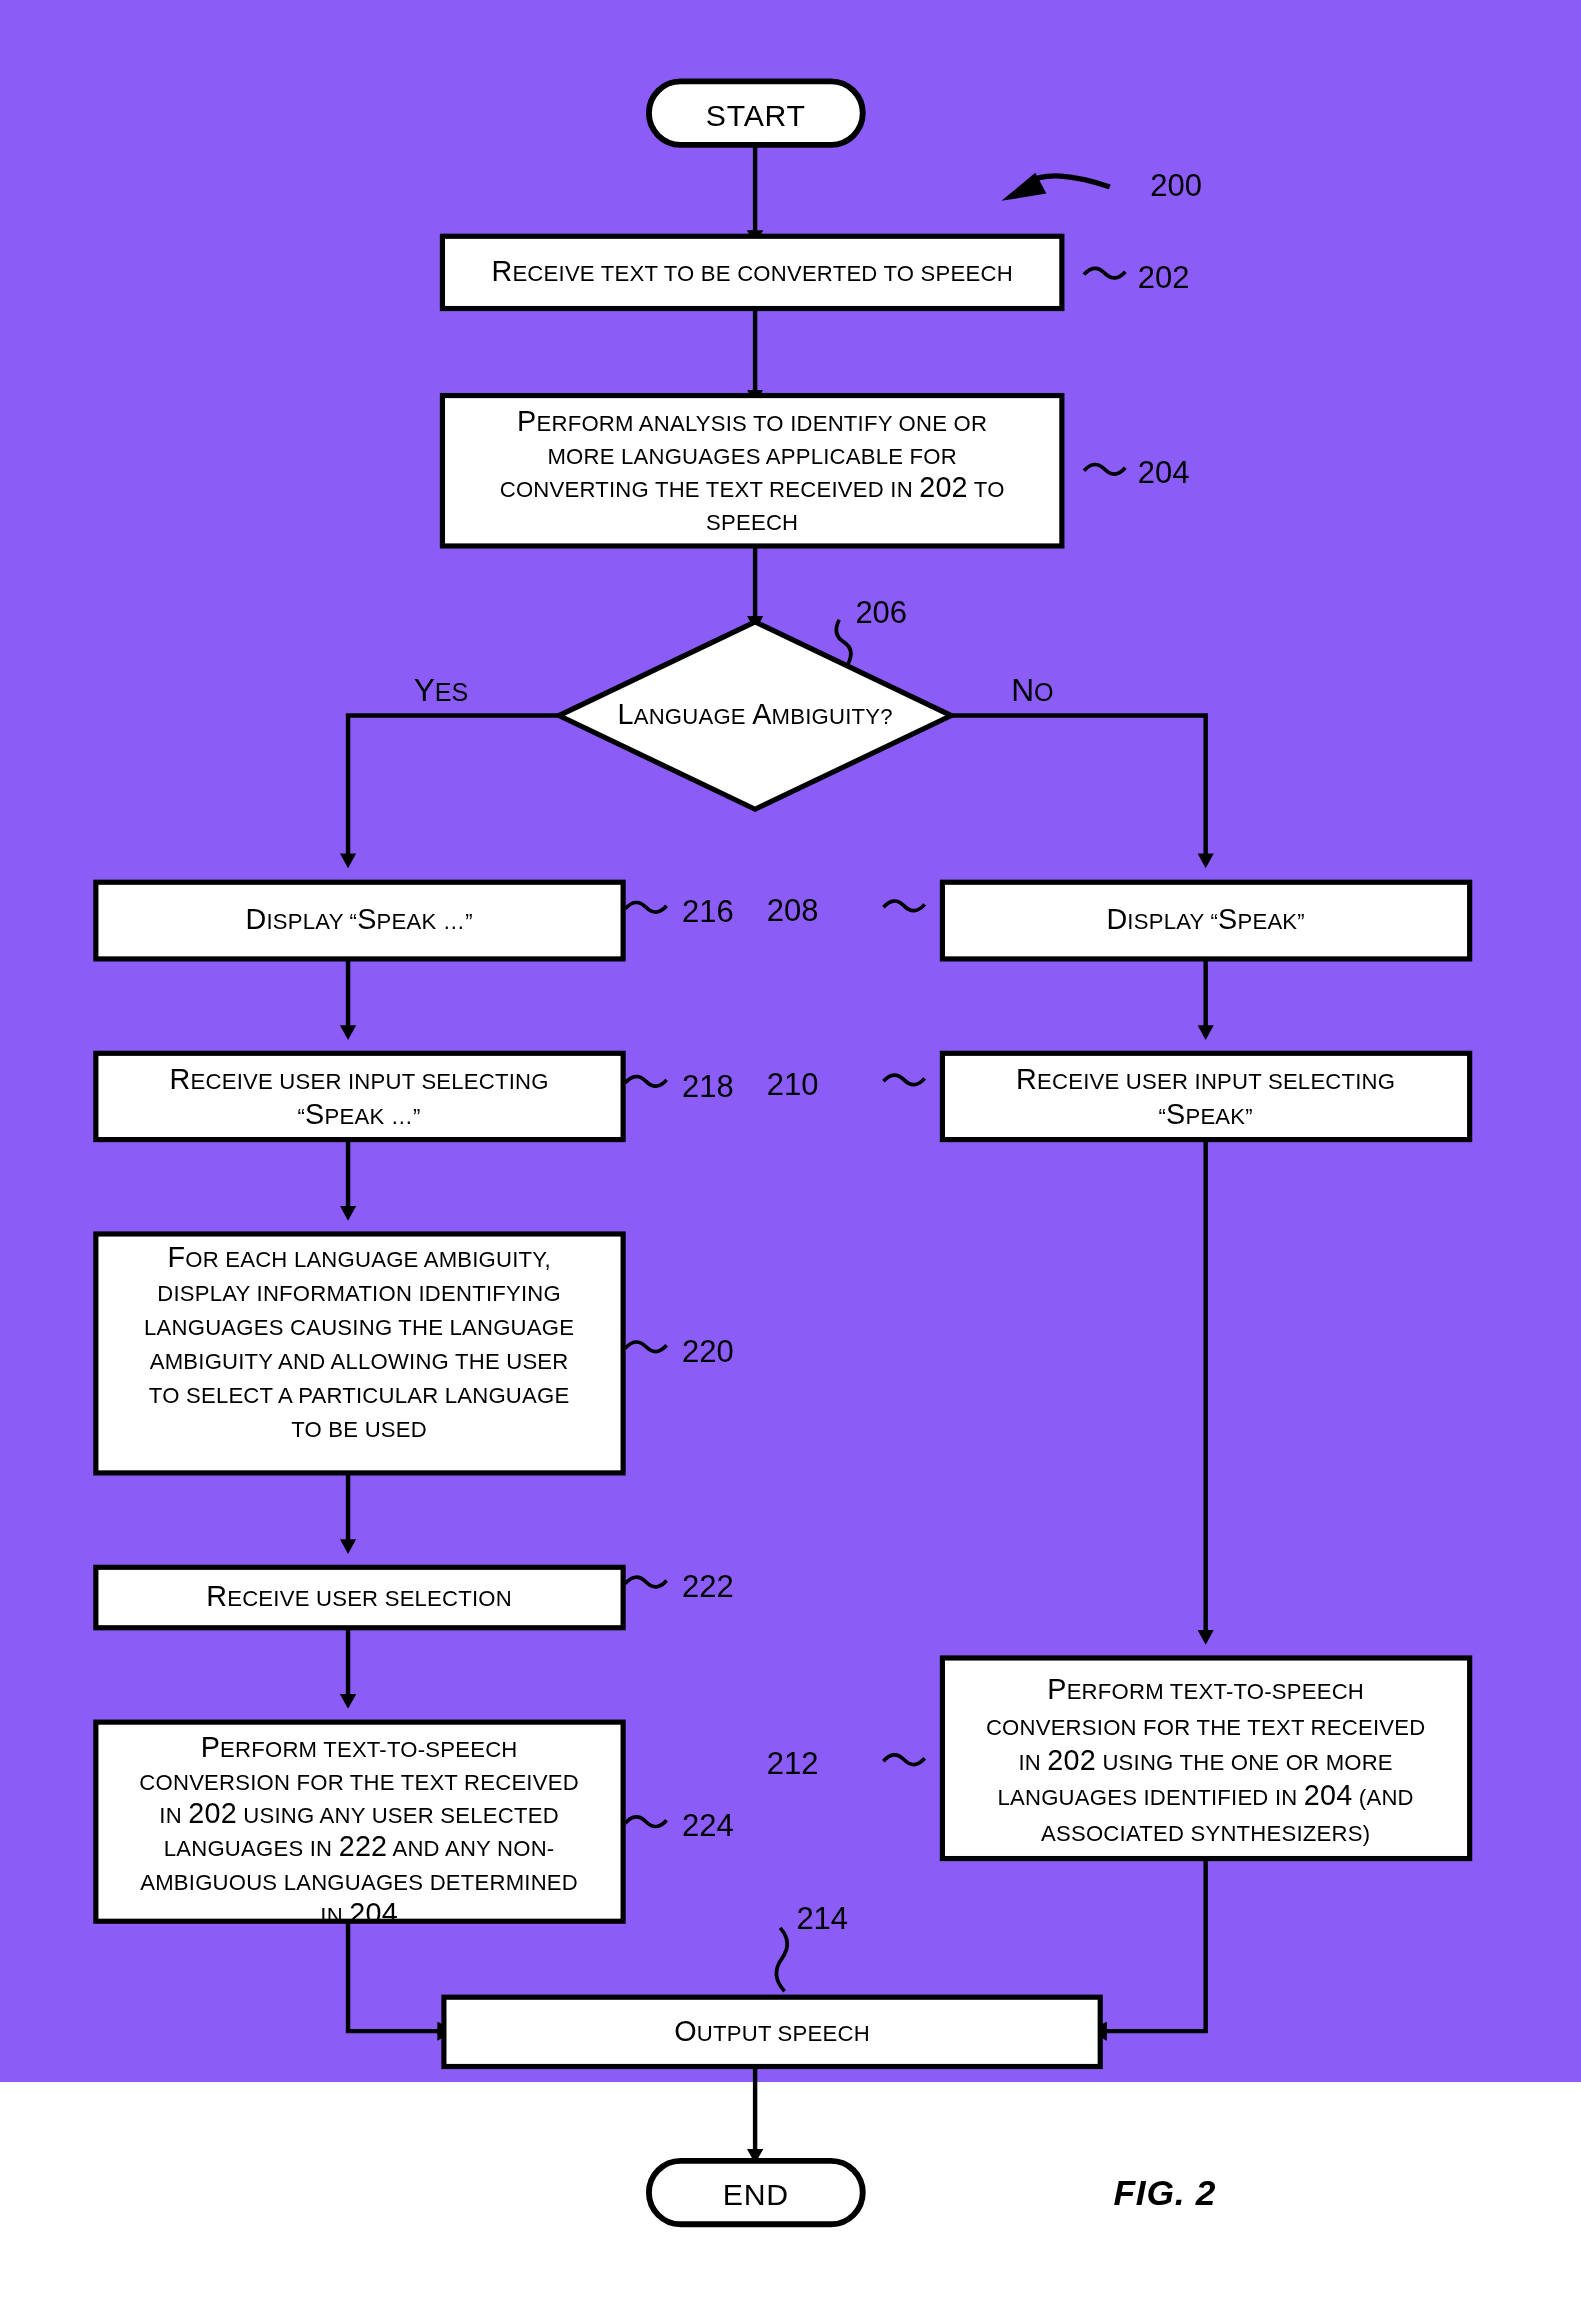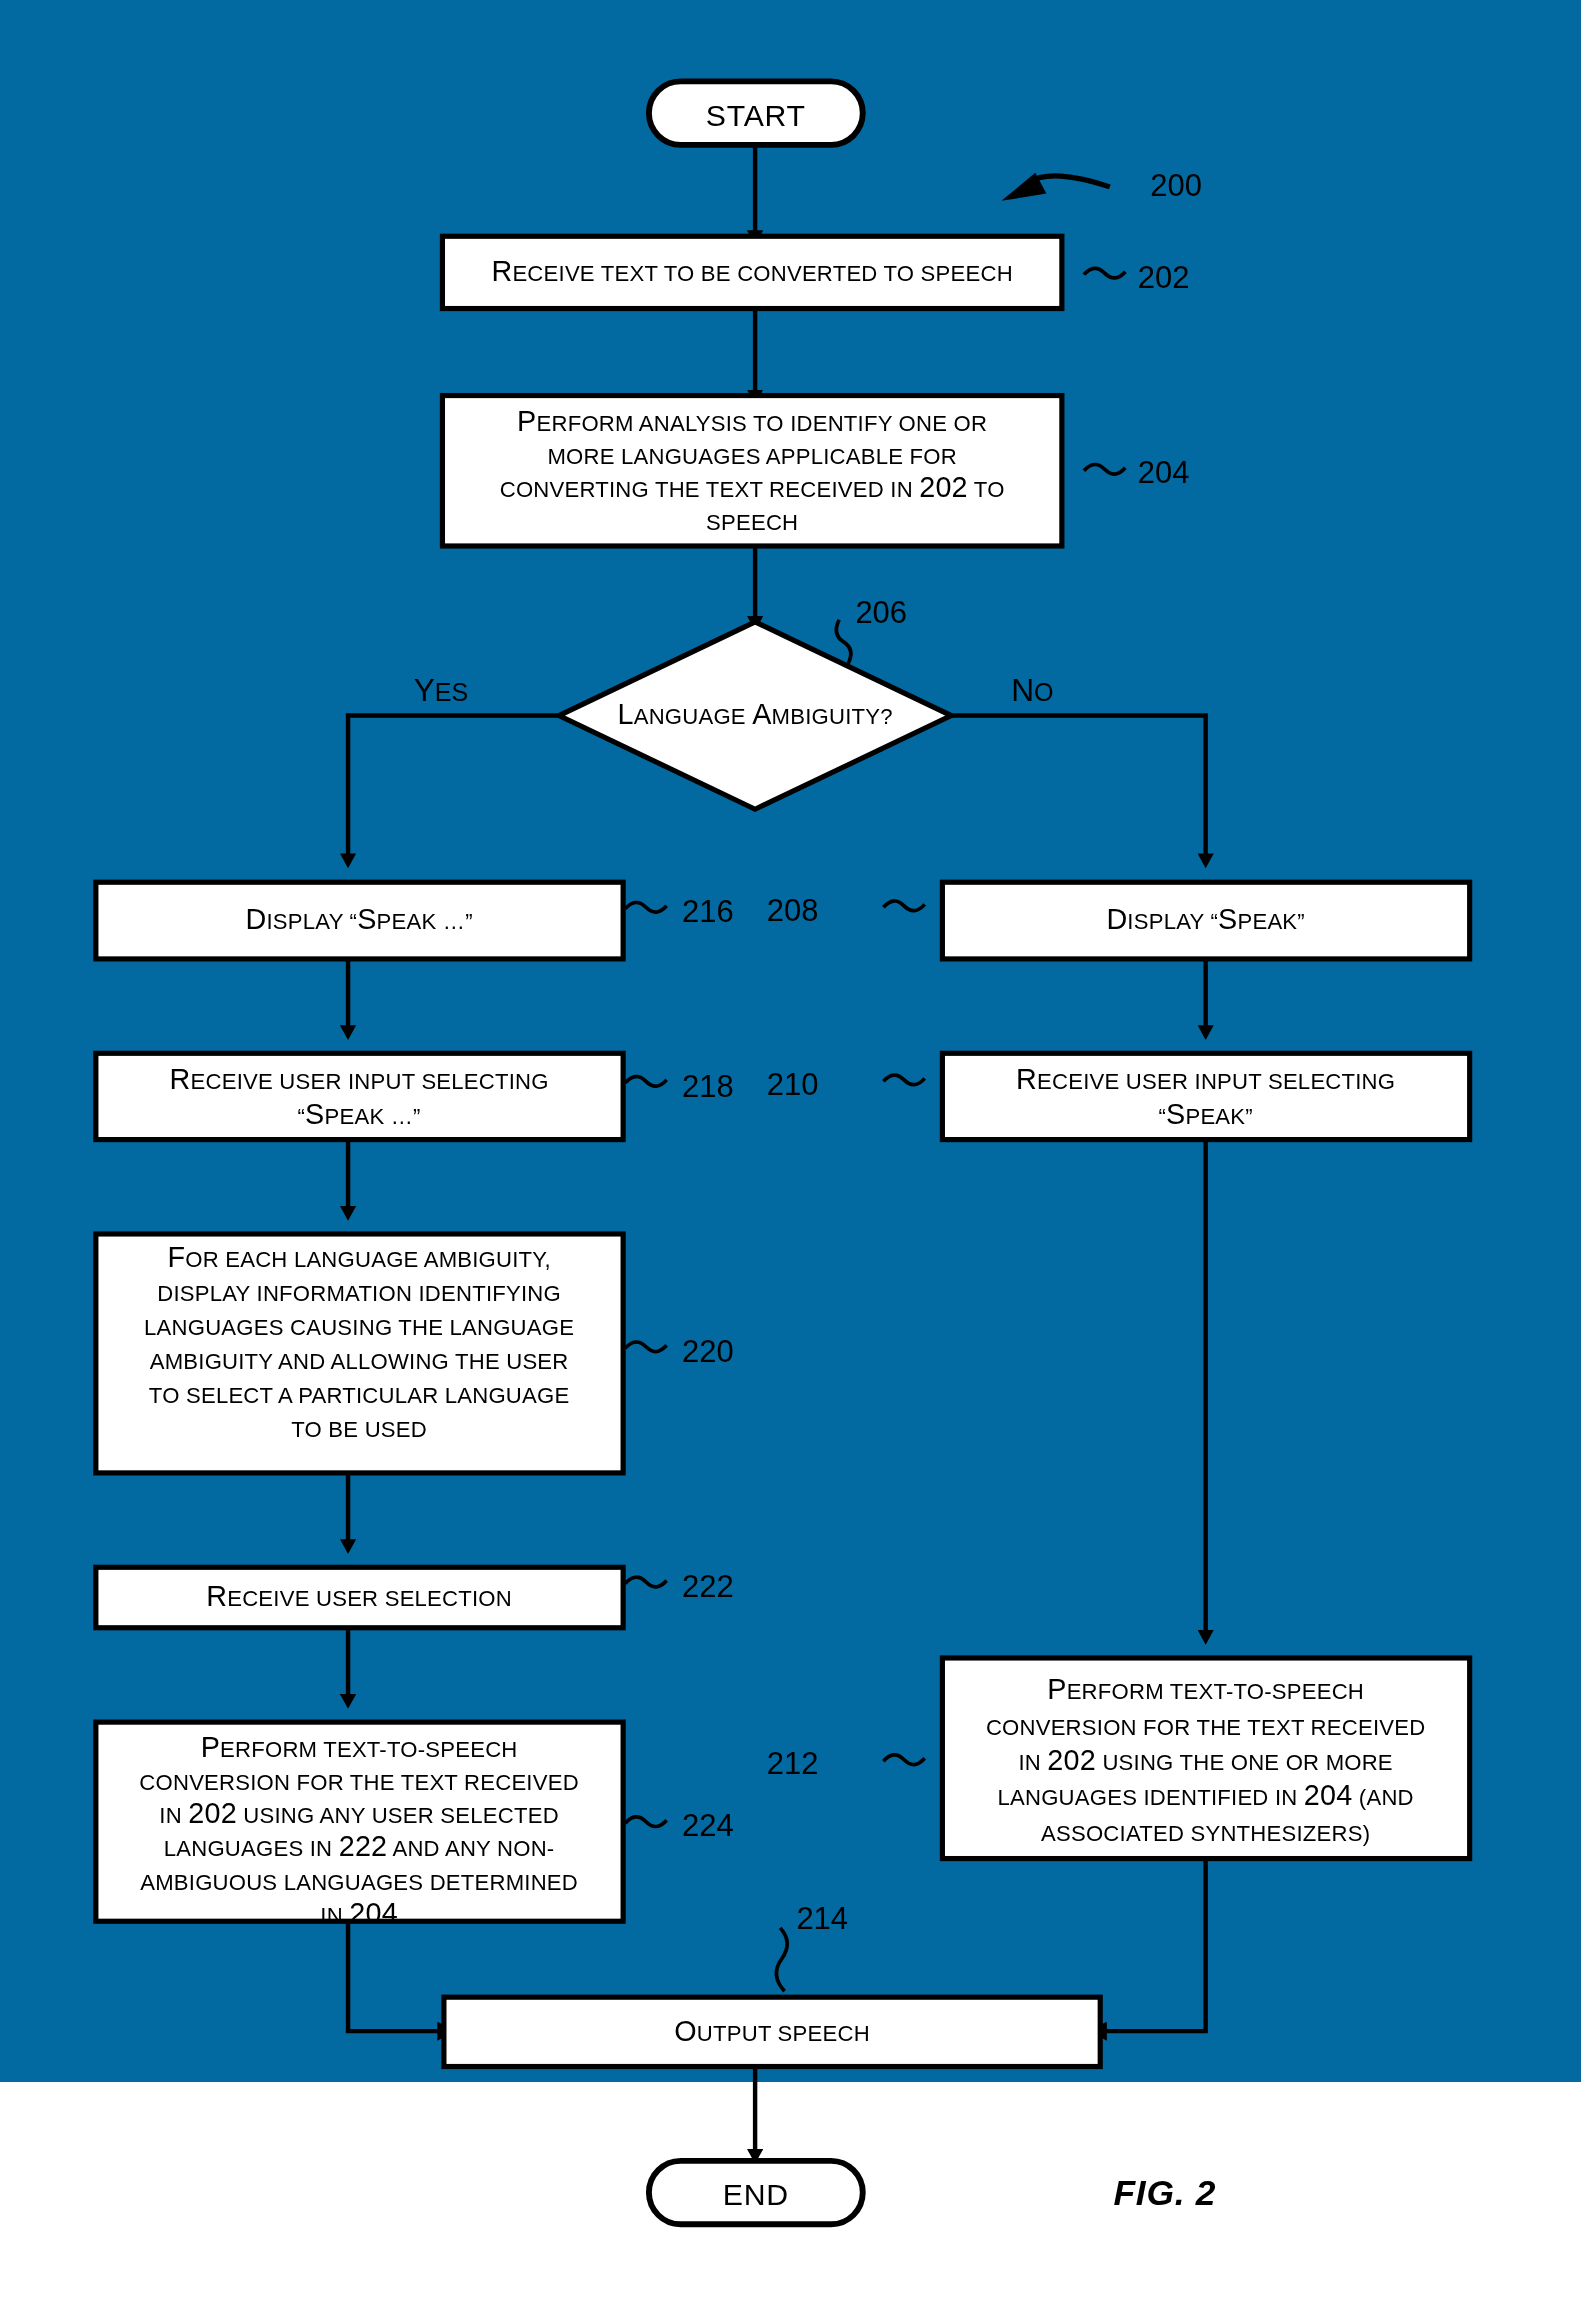--- a/index.html
+++ b/index.html
@@ -1,21 +1,21 @@
 <!DOCTYPE html>
 <html style="font-size:11.8px"><head>
 <meta charset="utf-8">
 <style>
   html,body{margin:0;padding:0;background:#ffffff;}
   body{
     width:1581px;height:2319px;
     font-family:"Liberation Sans", sans-serif;
     overflow:hidden;
   }
-  #figure{position:relative;width:1581px;height:2082px;background:#0369a1;}
+  #figure{position:relative;width:1581px;height:2082px;background:#8b5cf6;}
   svg{display:block;}
 
   
   .shape{fill:#ffffff;stroke:#000000;stroke-width:7;}
   .shape-term{fill:#ffffff;stroke:#000000;stroke-width:8;}
   .conn{stroke:#000000;stroke-width:6;fill:none;}
   .lead{stroke:#000000;stroke-width:5;fill:none;}
   .arrowhead{fill:#000000;stroke:none;}
 
   

